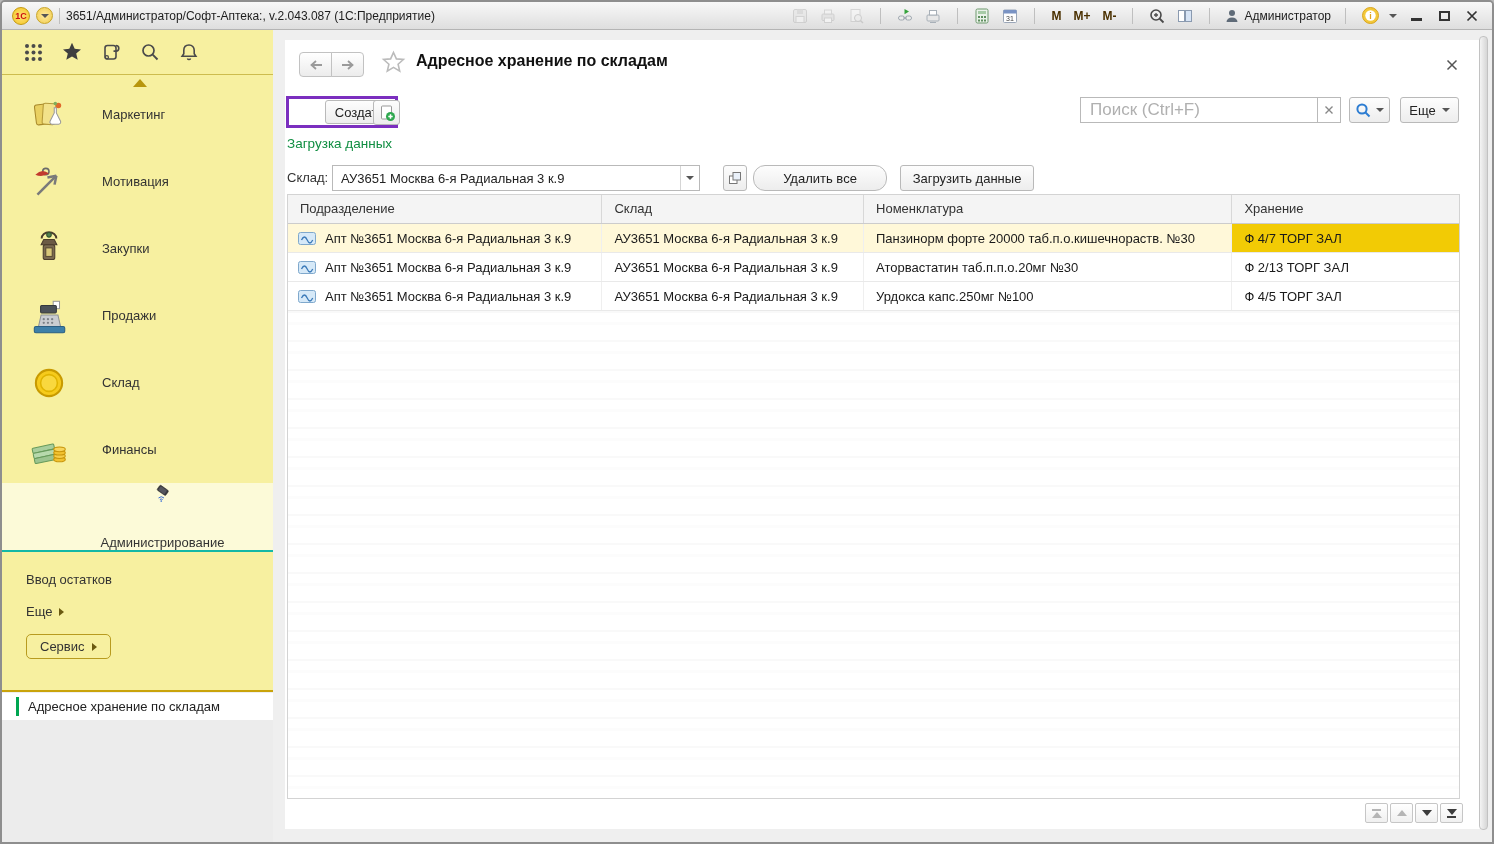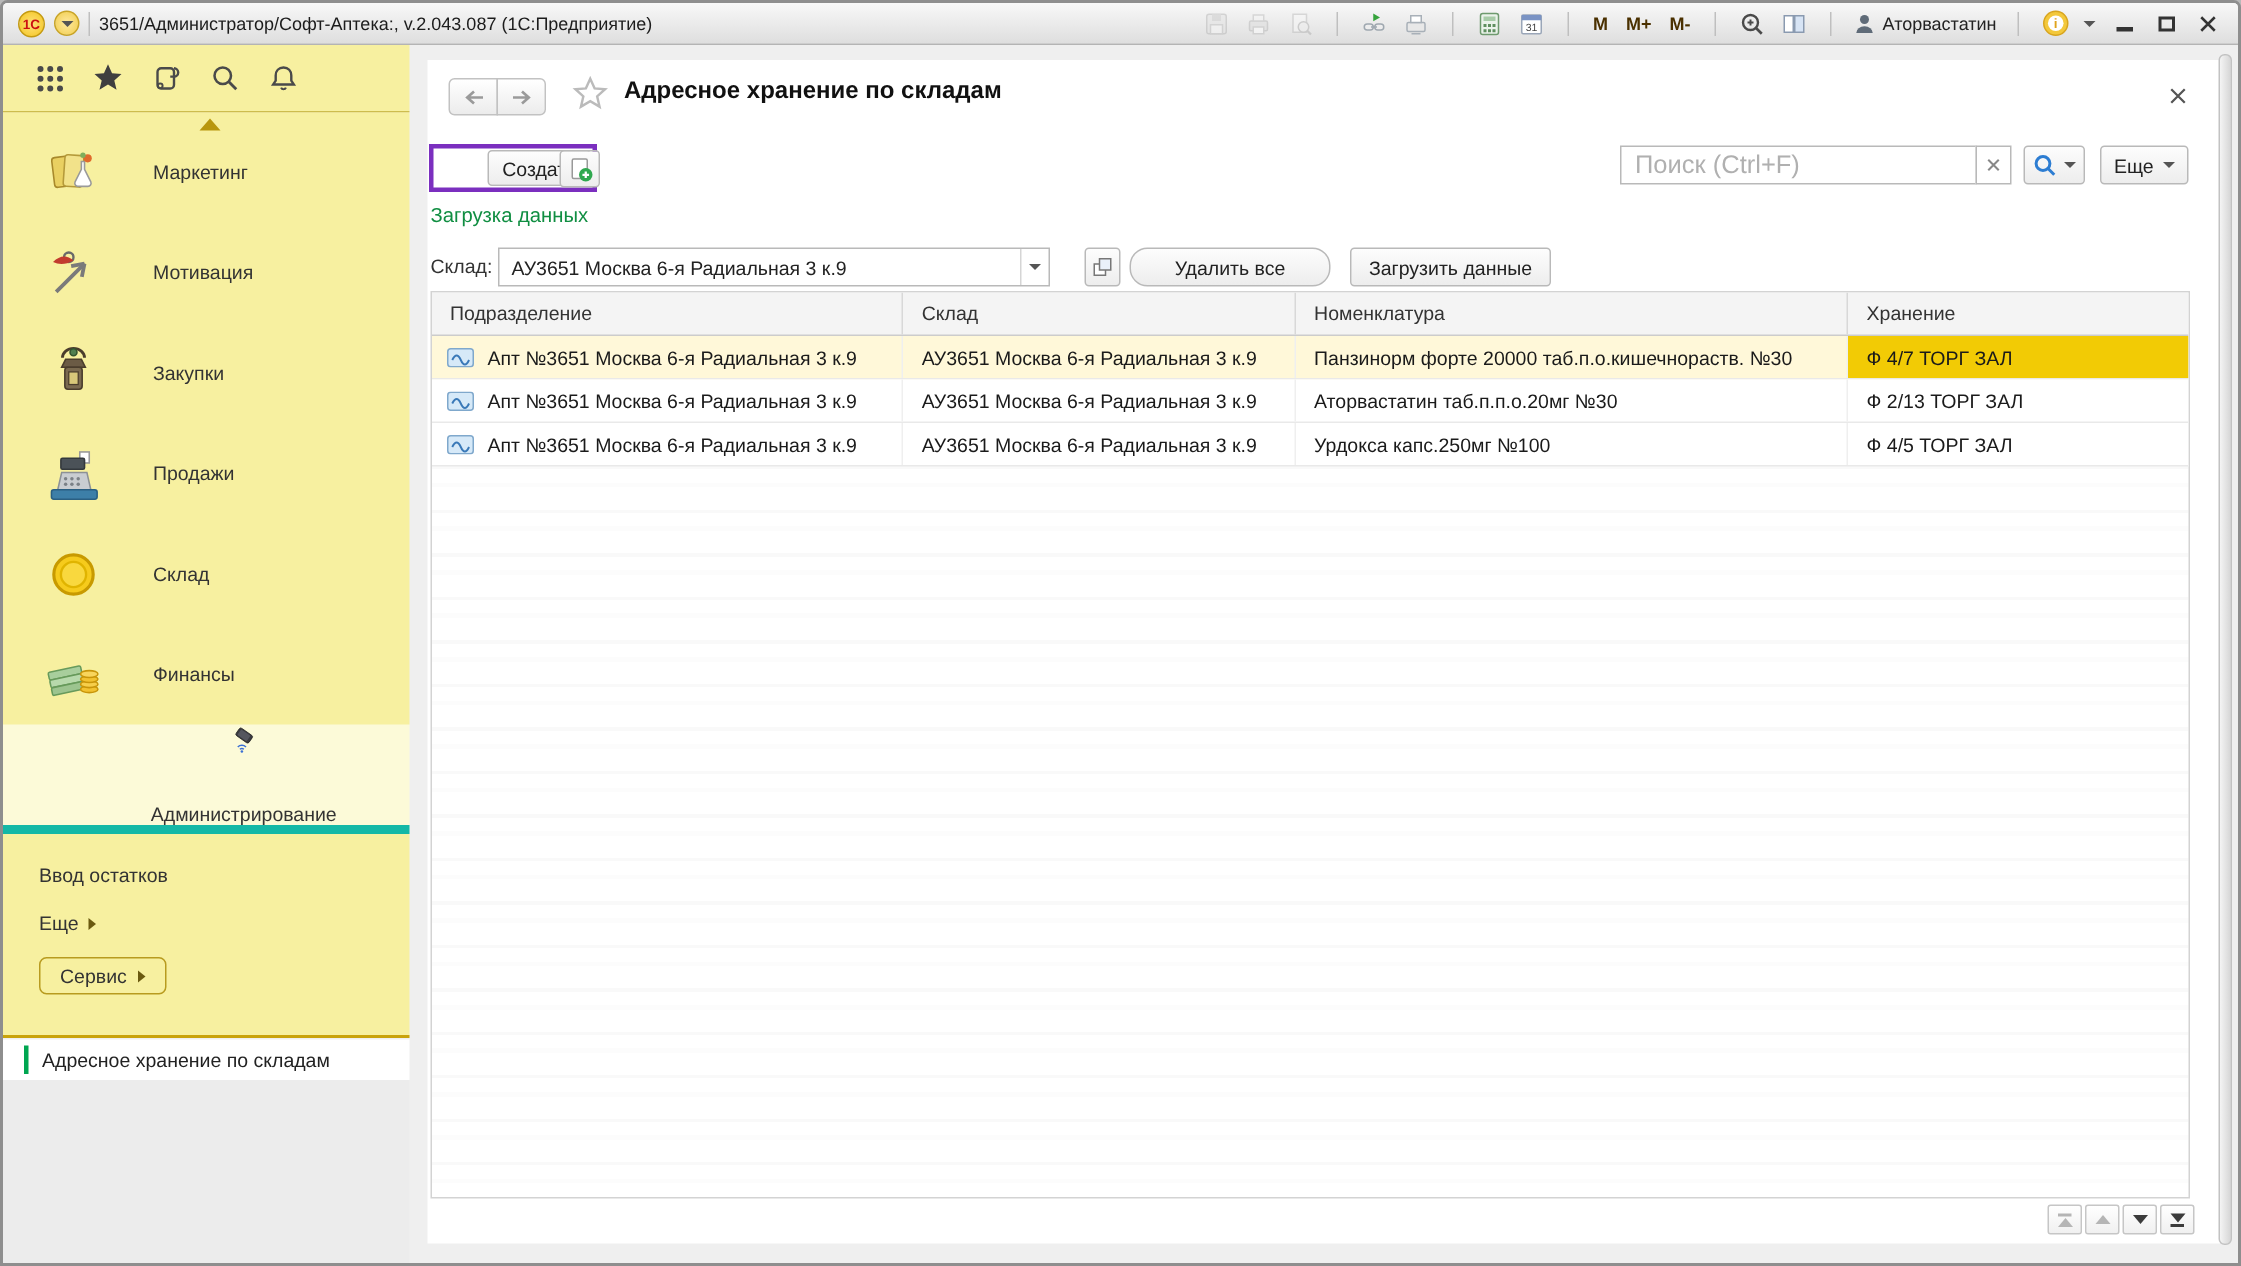--- a/index.html
+++ b/index.html
@@ -35,21 +35,21 @@
     display:flex;align-items:center;gap:17px;padding-left:20px;}
   .sb-topico{width:22px;height:22px;display:flex;align-items:center;justify-content:center;}
   .sb-uparrow{position:absolute;left:131px;top:49px;width:0;height:0;z-index:3;
     border-left:7px solid transparent;border-right:7px solid transparent;border-bottom:8px solid #B8960C;}
   .sb-sections{position:absolute;top:45px;left:0;right:0;height:475px;background:#F7F0A0;
     border-right:1px solid #D8C64E;padding-top:6px;}
   .sb-item{height:67px;display:flex;align-items:center;padding-left:26px;gap:32px;cursor:default;}
   .sb-item.selected{background:#FCFAD8;flex-direction:column;}
   .sb-item .lbl{font-size:13px;color:#333;}
   .sb-cmds{position:absolute;top:520px;height:142px;left:0;right:0;background:#F7F0A0;
-    border-top:6px solid #14b8a6;border-bottom:2px solid #C9A30B;border-right:1px solid #D8C64E;}
+    border-top:2px solid #14b8a6;border-bottom:2px solid #C9A30B;border-right:1px solid #D8C64E;}
   .sb-cmd{position:absolute;left:24px;font-size:13px;color:#333;display:flex;align-items:center;gap:7px;}
   .tri-rt{width:0;height:0;border-top:4px solid transparent;border-bottom:4px solid transparent;border-left:5px solid #6b5a10;}
   .sb-service{position:absolute;left:24px;top:82px;border:1px solid #B89B1F;border-radius:5px;
     padding:4px 13px;font-size:13px;color:#333;display:flex;align-items:center;gap:7px;background:transparent;}
   .sb-task{position:absolute;top:663px;height:27px;left:0;right:0;background:#fff;
     border-right:1px solid #cfcfcf;display:flex;align-items:center;}
   .task-indicator{width:3px;height:19px;margin-left:14px;margin-right:9px;}
   .sb-task .lbl{font-size:13px;color:#222;}
   .sb-rest{position:absolute;top:690px;bottom:0;left:0;right:0;background:#ECECEC;
     border-right:1px solid #cfcfcf;}
@@ -210,21 +210,21 @@
             <rect x="2.5" y="3.5" width="6" height="11" fill="#ffffff" stroke="#8a9ab0"></rect>
             <rect x="9.5" y="3.5" width="6" height="11" fill="#d7e4f5" stroke="#8a9ab0"></rect>
           </svg>
         </span>
       <div class="tb-sep"></div>
       <span class="tb-user">
           <svg width="16" height="16">
             <circle cx="8" cy="5" r="3" fill="#5f6b78"></circle>
             <path d="M2.5 14 a5.5 4.5 0 0 1 11 0 z" fill="#5f6b78"></path>
           </svg>
-          <span>Аторвастатин</span>
+          <span>Администратор</span>
         </span>
       <div class="tb-sep"></div>
       <span class="tb-btn">
           <svg width="19" height="19">
             <circle cx="9.5" cy="9.5" r="8" fill="#f3c83b" stroke="#d8a51f"></circle>
             <circle cx="9.5" cy="9.5" r="5.2" fill="#ffffff"></circle>
             <text x="9.5" y="12.8" font-size="9" font-weight="bold" text-anchor="middle" fill="#e0a41e">i</text>
           </svg>
         </span>
       <span class="tb-btn" style="width:10px;">

